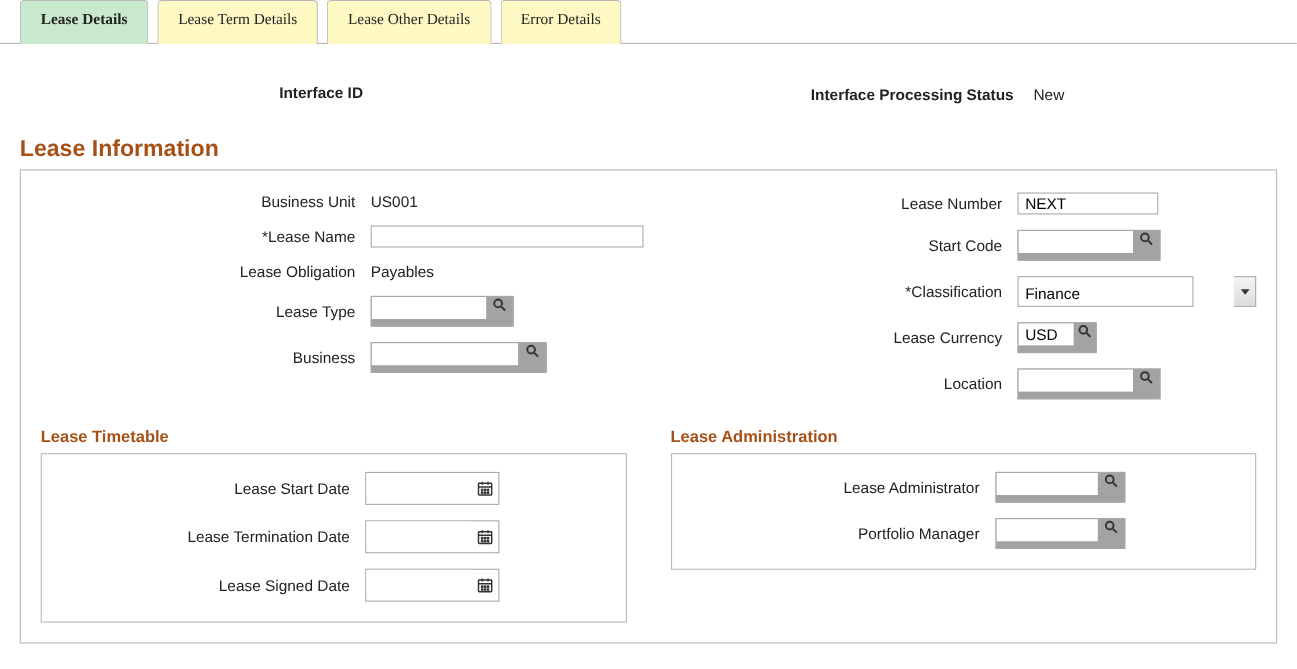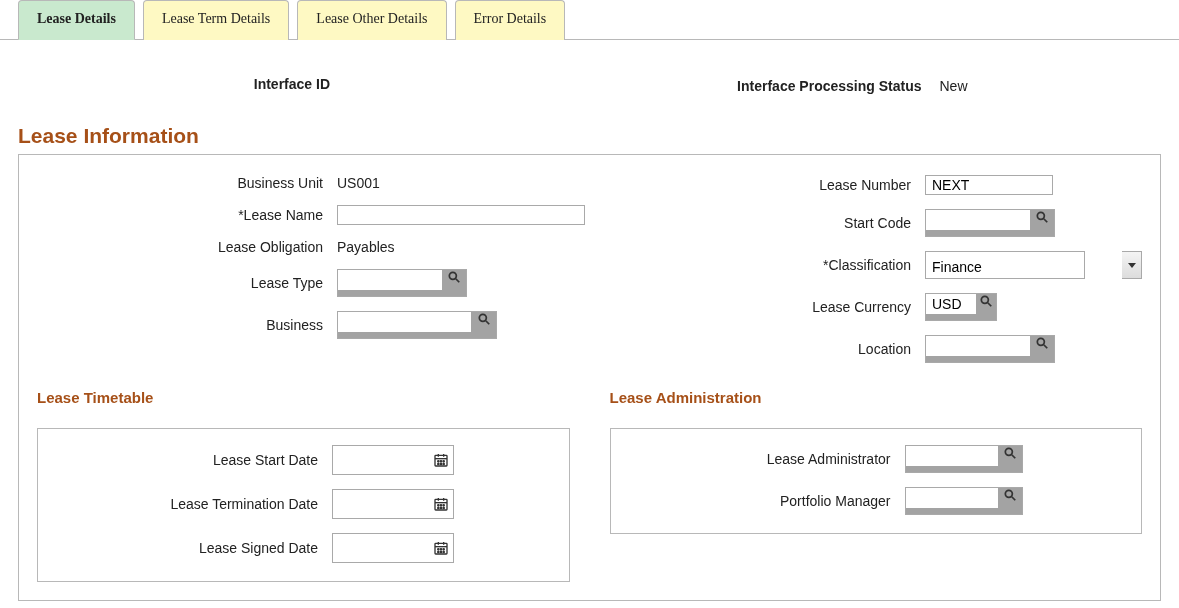--- a/index.html
+++ b/index.html
@@ -181,21 +181,21 @@
     padding: 16px 14px 18px 14px;
   }
   .sub-col .form-row,
   .sub-box .form-row {
     grid-template-columns: 280px auto;
   }
   .sub-title {
     color: var(--brown);
     font-weight: bold;
     font-size: 15px;
-    margin-bottom: 22px;
+    margin-bottom: 6px;
   }
   .sub-box .form-col { gap: 14px; }
 
   .date-field {
     display: inline-flex;
     align-items: stretch;
     border: 1px solid #a9a9a9;
     height: 30px;
     background: #fff;
     width: 122px;

